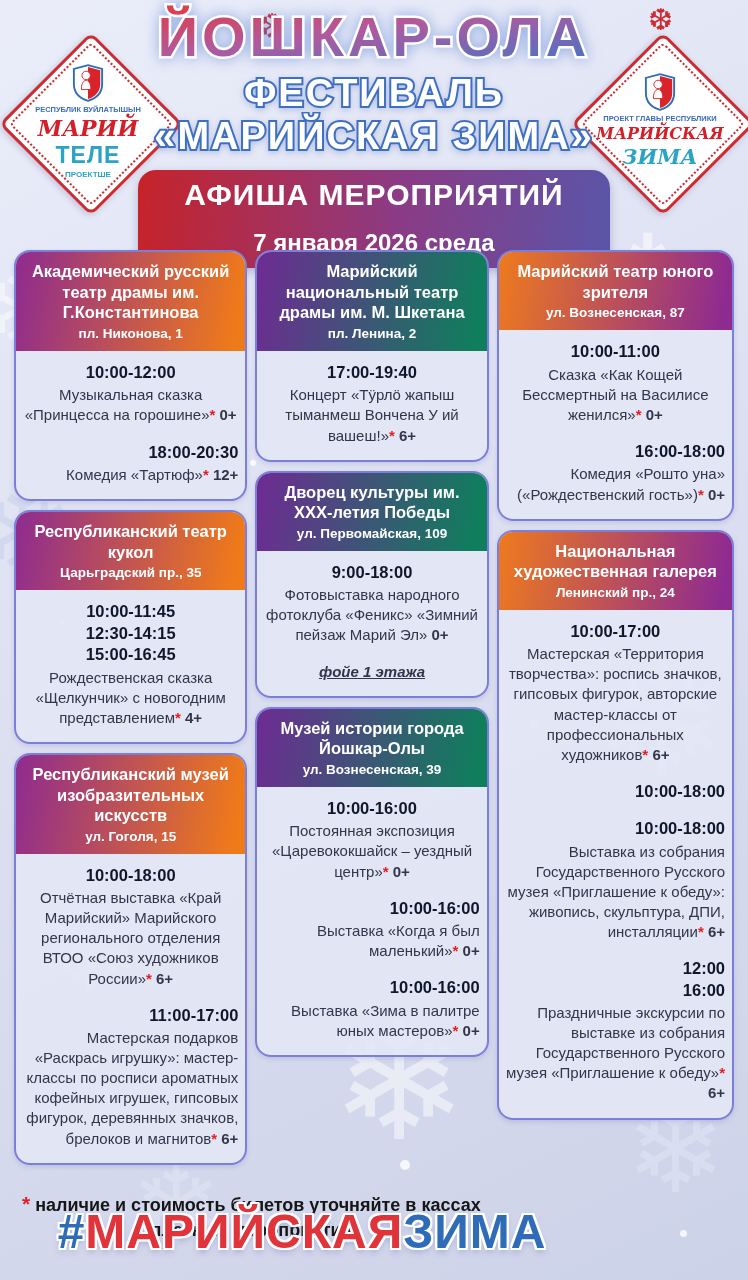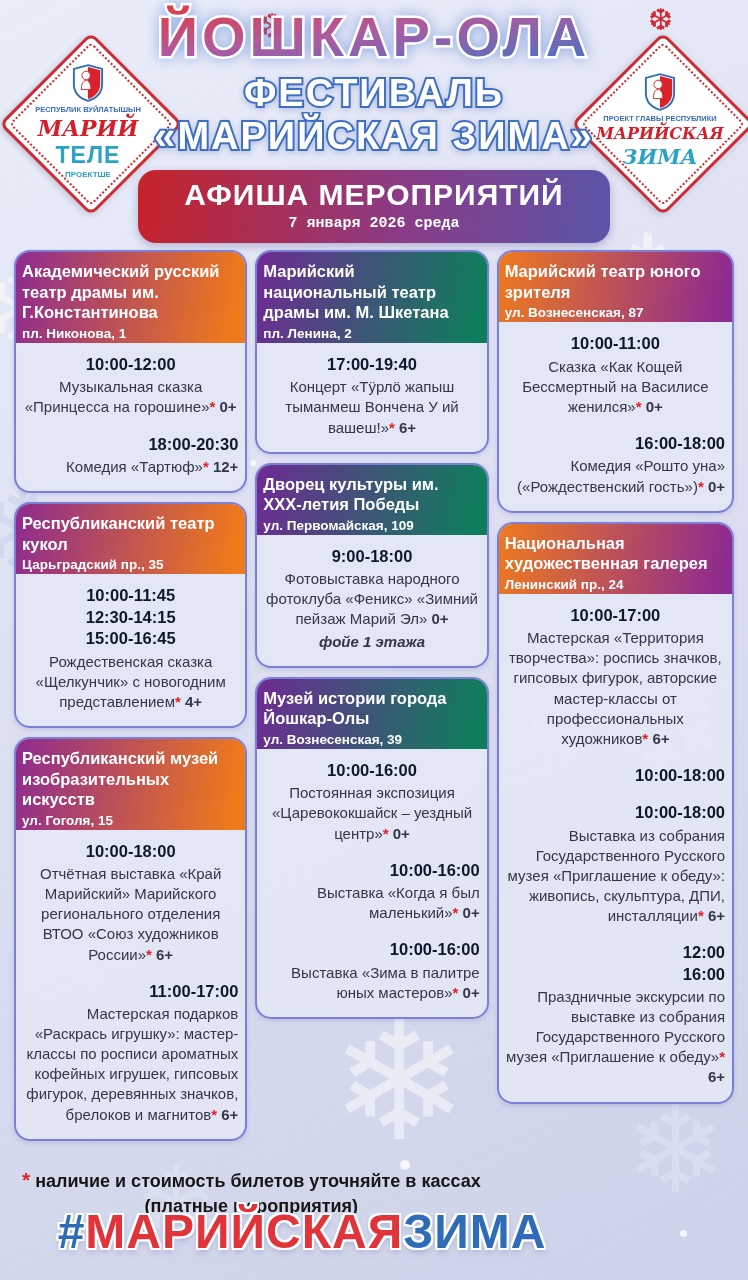--- a/index.html
+++ b/index.html
@@ -13,21 +13,21 @@
   .hdr{position:absolute;top:0;left:0;width:748px;height:250px;}
   .svg-line{position:absolute;left:50%;transform:translateX(-50%);display:block;}
   .svg-city{top:2px;filter:drop-shadow(0 0 7px rgba(90,130,215,.6));}
   .svg-fest{top:70px;filter:drop-shadow(0 2px 3px rgba(90,120,200,.35));}
   .svg-zima{top:112px;filter:drop-shadow(0 2px 3px rgba(90,120,200,.35));}
   .banner{position:absolute;top:170px;left:50%;transform:translateX(-50%);
     width:452px;border-radius:18px;padding:8px 10px 11px;text-align:center;
     background:linear-gradient(95deg,#c62329 0%,#8b3b85 55%,#5a55a8 100%);
     box-shadow:0 3px 8px rgba(90,80,150,.35);}
   .banner-title{color:#fff;font-weight:bold;font-size:30px;letter-spacing:1px;}
-  .banner-date{color:#fff;font-weight:bold;font-size:15px;margin-top:3px;font-family:Liberation Mono, monospace;}
+  .banner-date{color:#fff;font-weight:bold;font-size:24px;margin-top:17px;}
   .ornament{position:absolute;color:#ce2b31;pointer-events:none;}
   
   .logo-wrap{position:absolute;width:176px;height:176px;}
   .diamond{position:absolute;left:26px;top:26px;width:124px;height:124px;
     transform:rotate(45deg);background:#fff;border:3px solid #ce2b31;border-radius:8px;
     box-shadow:0 2px 6px rgba(100,90,150,.30);}
   .diamond::after{content:"";position:absolute;inset:4px;border:2px dotted #ce2b31;border-radius:5px;}
   .logo-content{position:absolute;inset:0;display:flex;flex-direction:column;align-items:center;
     justify-content:center;text-align:center;gap:1px;}
   .crest{width:32px;height:38px;margin-bottom:2px;}
@@ -40,33 +40,33 @@
   .logo-right .l-sub{font-family:"DejaVu Serif",serif;font-style:italic;font-size:21px;}
   .l-bot{font-size:8px;font-weight:bold;color:#2ba3c4;}
   
   .content{position:absolute;top:250px;left:14px;width:720px;display:flex;gap:8px;align-items:flex-start;}
   .left2{flex:2;min-width:0;}
   .cols2{display:flex;gap:8px;}
   .col{flex:1;min-width:0;display:flex;flex-direction:column;gap:9px;}
   .col3{flex:1;min-width:0;display:flex;flex-direction:column;gap:9px;}
   .card{border:2px solid #7b7fd9;border-radius:16px;background:rgba(227,230,244,.93);
     overflow:hidden;box-shadow:0 2px 5px rgba(80,85,160,.18);}
-  .chdr{color:#fff;padding:9px 6px 1px;}
+  .chdr{color:#fff;text-align:center;padding:9px 6px 9px;}
   .g-po{background:linear-gradient(100deg,#8e2b90 0%,#ef7a1a 95%);}
   .g-pg{background:linear-gradient(100deg,#6e2b93 0%,#0f7e5c 95%);}
   .g-op{background:linear-gradient(100deg,#ee7a1e 0%,#8e2b90 95%);}
   .venue{font-weight:bold;font-size:16.5px;line-height:1.25;}
   .addr{font-size:13.5px;font-weight:bold;margin-top:3px;display:inline-block;}
   .cbody{padding:11px 7px 14px;text-align:center;font-size:15px;line-height:1.34;color:#33364a;}
   .event:not(:first-child){margin-top:16px;text-align:right;}
   .time{color:#0f172a;font-weight:bold;font-size:16.5px;line-height:1.3;}
   .desc{margin-top:2px;}
   .star{color:#e31e24;font-weight:bold;}
   .age{font-weight:bold;}
-  .note{margin-top:2px;font-style:italic;font-weight:bold;}
+  .note{margin-top:16px;font-style:italic;font-weight:bold;text-decoration:underline;}
   
   .footnote{margin-top:24px;text-align:center;font-size:18px;font-weight:bold;color:#161616;line-height:1.4;}
   .footnote .star{font-size:21px;}
   .hashtag{position:absolute;top:1204px;left:0;width:604px;text-align:center;
     font-size:48px;font-weight:bold;letter-spacing:1px;
     text-shadow:-2px -2px 0 #fff,2px -2px 0 #fff,-2px 2px 0 #fff,2px 2px 0 #fff,
       0 -2px 0 #fff,0 2px 0 #fff,-2px 0 0 #fff,2px 0 0 #fff,0 4px 6px rgba(90,90,160,.35);}
   .ht-blue{color:#2e6cb7;}
   .ht-red{color:#e0333a;}
 </style>

